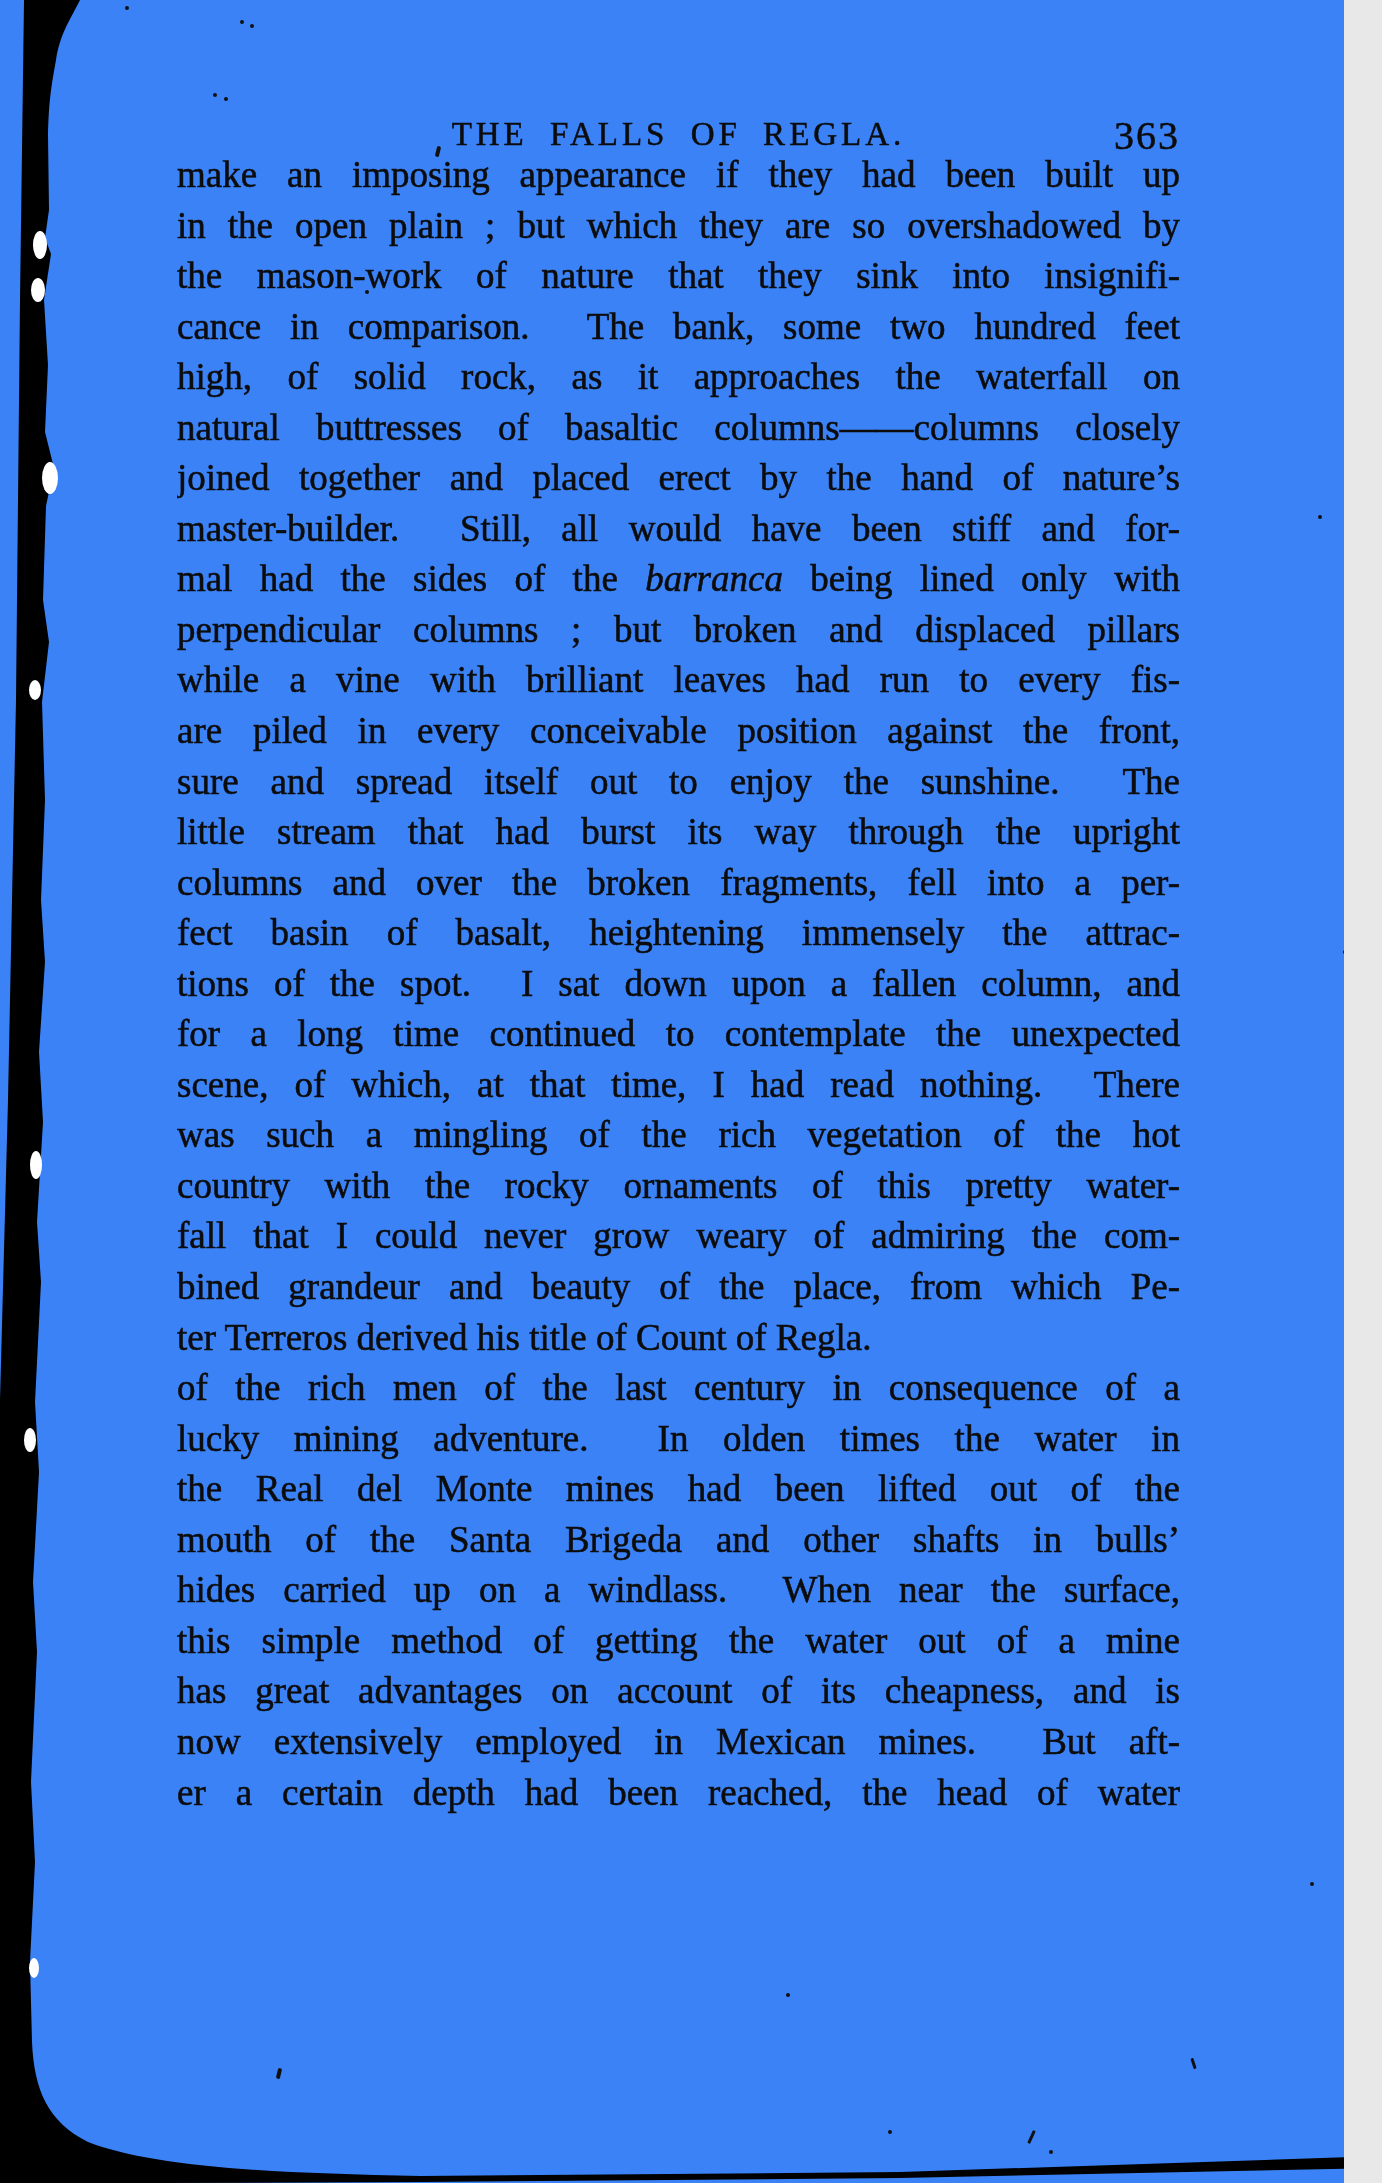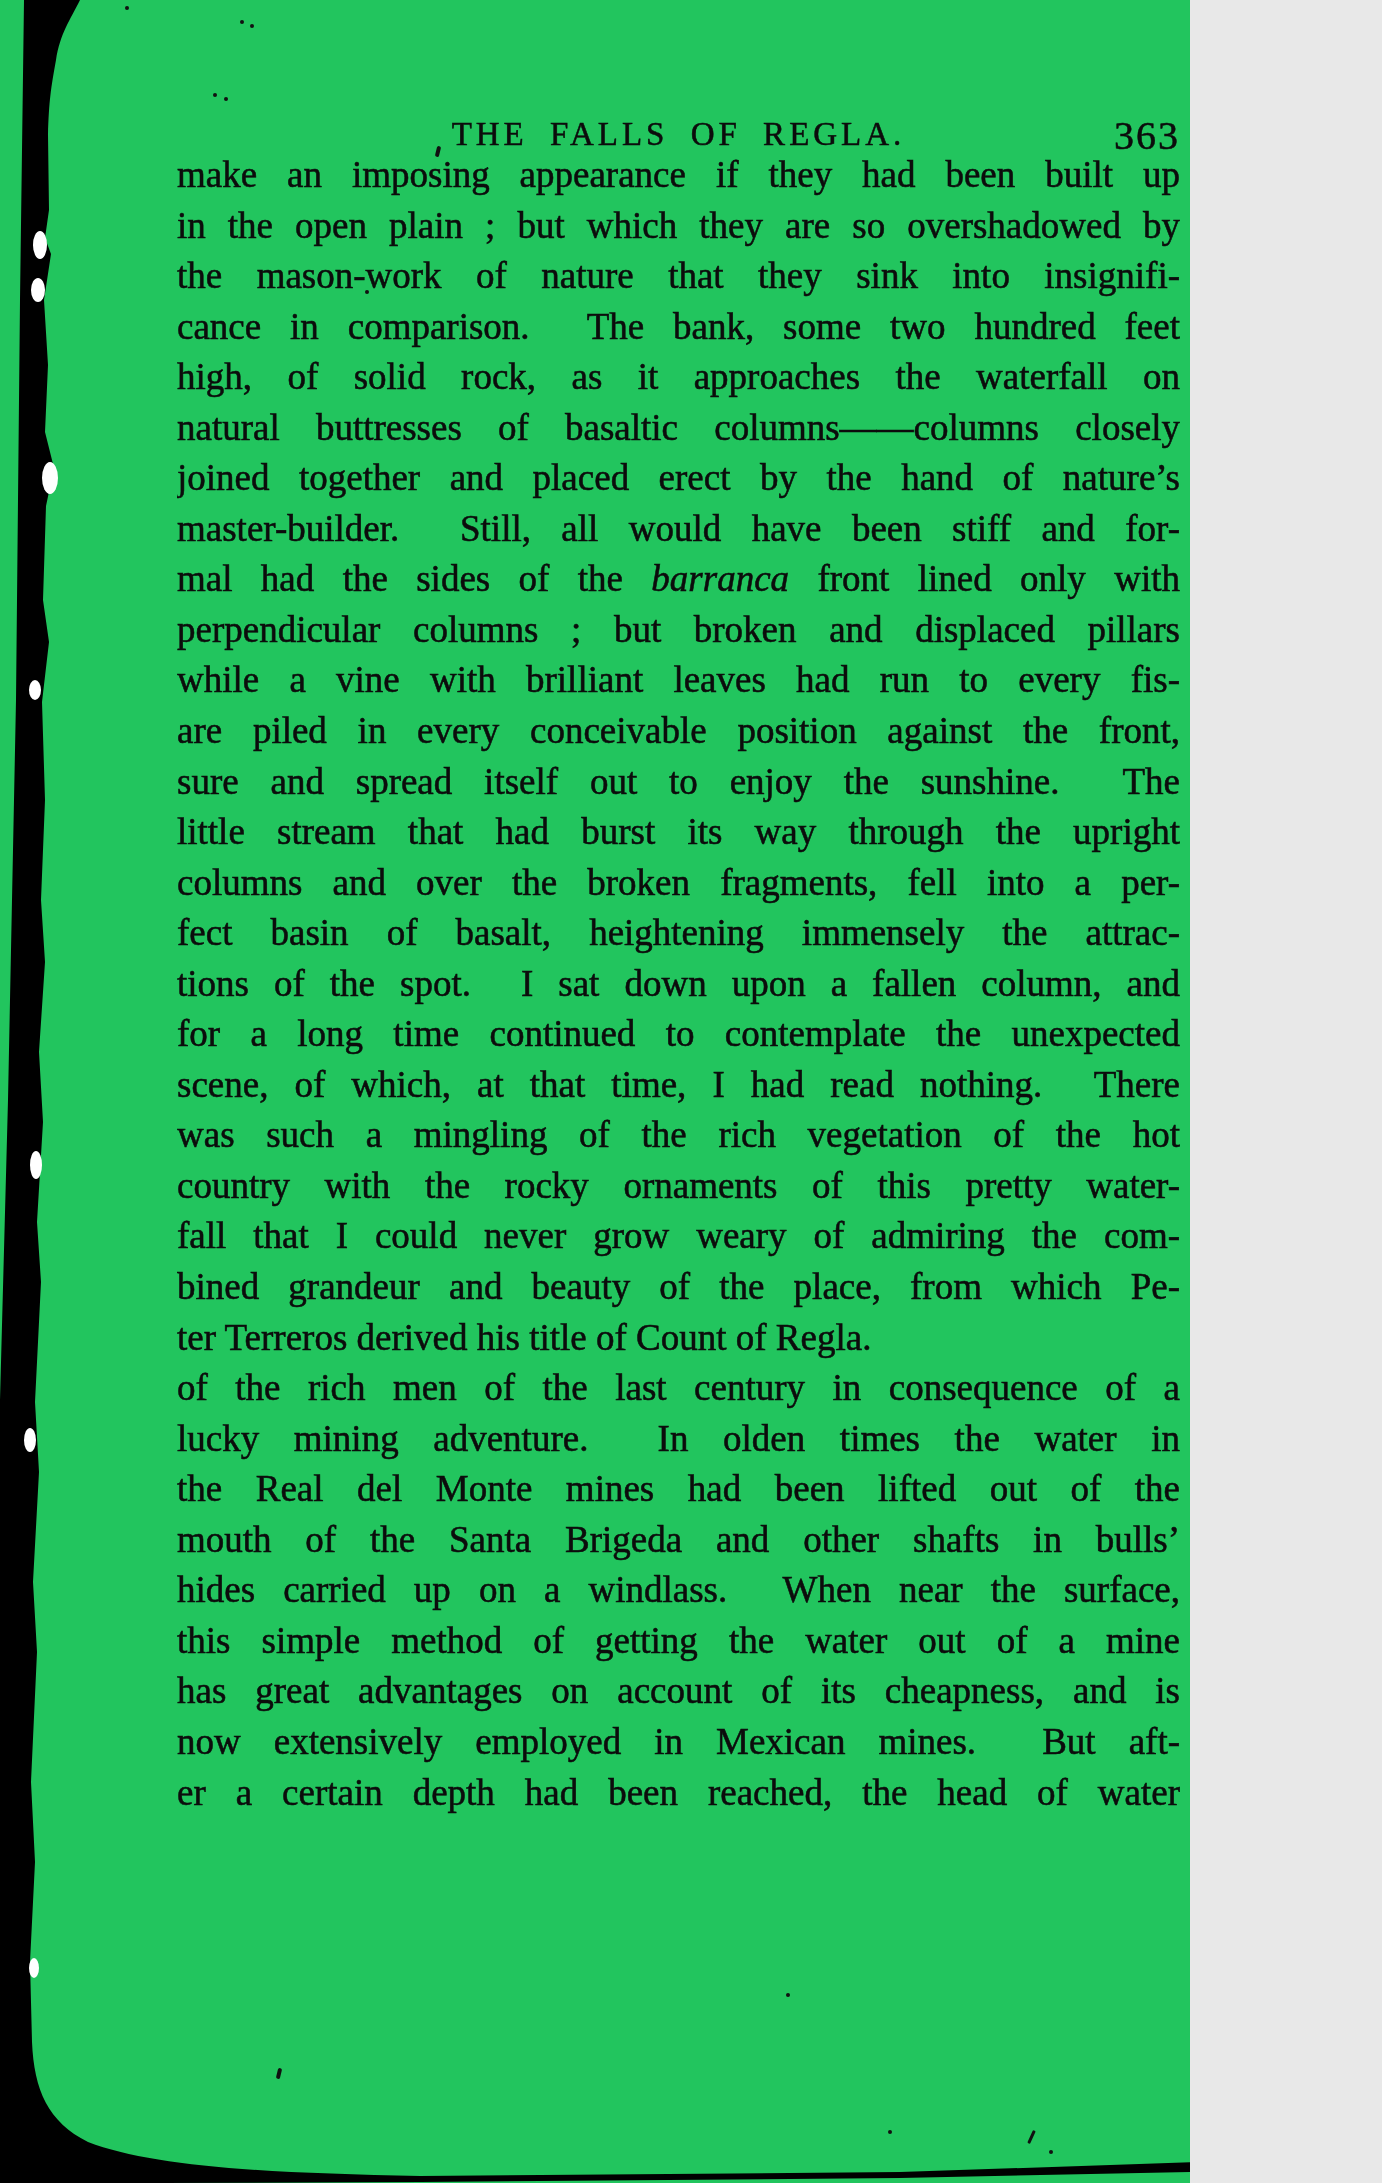--- a/index.html
+++ b/index.html
@@ -1,19 +1,19 @@
 <!DOCTYPE html>
 <html><head>
 <meta charset="utf-8">
 <style>
   html,body{margin:0;padding:0;background:#e8e8e8;}
   .page{
     position:relative;
-    width:1190px;height:2183px;
-    background:#22c55e;
+    width:1344px;height:2183px;
+    background:#3b82f6;
     overflow:hidden;
     font-family:"Liberation Serif", serif;
     color:#0c0c0c;
   }
   .scan-edges{position:absolute;top:0;left:0;width:1382px;height:2183px;pointer-events:none;}
   .header{
     position:absolute;left:177px;top:112px;width:1003px;height:48px;
     font-size:33px;letter-spacing:4px;word-spacing:10px;
     -webkit-text-stroke:0.5px #0c0c0c;
   }
@@ -76,21 +76,21 @@
 
   <div class="body-text">
       <div class="line just"><span>make an imposing appearance if they had been built up</span></div>
       <div class="line just"><span>in the open plain ; but which they are so overshadowed by</span></div>
       <div class="line just"><span>the mason-work of nature that they sink into insignifi-</span></div>
       <div class="line just"><span>cance in comparison.&nbsp; The bank, some two hundred feet</span></div>
       <div class="line just"><span>high, of solid rock, as it approaches the waterfall on</span></div>
       <div class="line just"><span>natural buttresses of basaltic columns——columns closely</span></div>
       <div class="line just"><span>joined together and placed erect by the hand of nature’s</span></div>
       <div class="line just"><span>master-builder.&nbsp; Still, all would have been stiff and for-</span></div>
-      <div class="line just"><span>mal had the sides of the </span><span class="it">barranca</span><span> front lined only with</span></div>
+      <div class="line just"><span>mal had the sides of the </span><span class="it">barranca</span><span> being lined only with</span></div>
       <div class="line just"><span>perpendicular columns ; but broken and displaced pillars</span></div>
       <div class="line just"><span>while a vine with brilliant leaves had run to every fis-</span></div>
       <div class="line just"><span>are piled in every conceivable position against the front,</span></div>
       <div class="line just"><span>sure and spread itself out to enjoy the sunshine.&nbsp; The</span></div>
       <div class="line just"><span>little stream that had burst its way through the upright</span></div>
       <div class="line just"><span>columns and over the broken fragments, fell into a per-</span></div>
       <div class="line just"><span>fect basin of basalt, heightening immensely the attrac-</span></div>
       <div class="line just"><span>tions of the spot.&nbsp; I sat down upon a fallen column, and</span></div>
       <div class="line just"><span>for a long time continued to contemplate the unexpected</span></div>
       <div class="line just"><span>scene, of which, at that time, I had read nothing.&nbsp; There</span></div>

